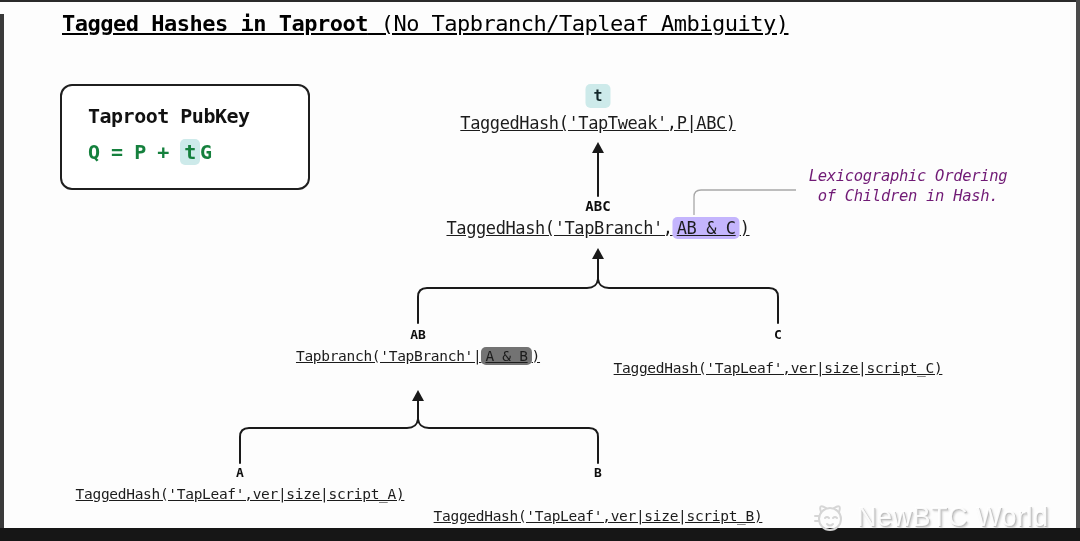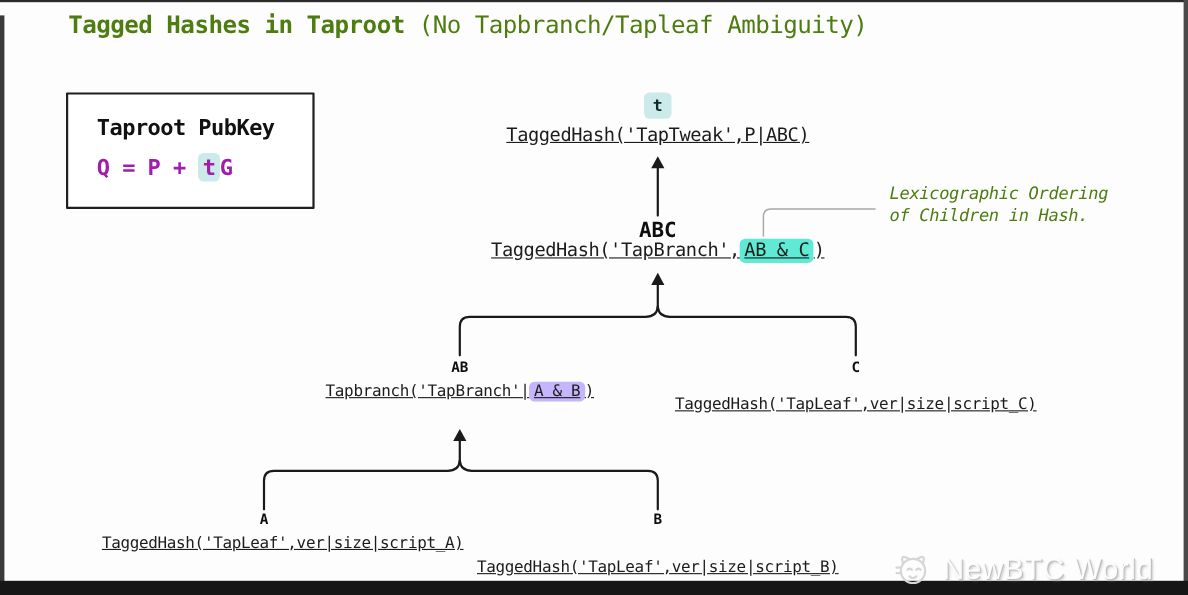--- a/index.html
+++ b/index.html
@@ -8,44 +8,44 @@
 
   
   .edge{position:absolute;background:#2b2b2b;}
   .edge-top{left:0;top:0;width:1080px;height:2px;}
   .edge-left{left:0;top:14px;width:4px;height:527px;background:#3a3a3a;}
   .edge-right{right:0;top:0;width:4px;height:541px;background:#4a4a4a;}
   .edge-bottom{left:0;top:528px;width:1080px;height:13px;background:#161616;}
 
   
   .title{position:absolute;left:62px;top:11px;font-size:22px;letter-spacing:-0.5px;
-         color:#4d7c0f;font-weight:normal;margin:0;white-space:nowrap;}
+         color:#000000;font-weight:normal;margin:0;white-space:nowrap;text-decoration:underline;}
   .title .b{font-weight:bold;}
 
   
-  .pubkey-box{position:absolute;left:60px;top:84px;width:226px;height:106px;
-              border:2px solid #1f1f1f;border-radius:1px;background:#fff;box-sizing:border-box;}
+  .pubkey-box{position:absolute;left:60px;top:84px;width:250px;height:106px;
+              border:2px solid #1f1f1f;border-radius:12px;background:#fff;box-sizing:border-box;}
   .pk-line1{margin:18px 0 0 26px;font-size:20px;font-weight:bold;color:#111;letter-spacing:-0.5px;}
-  .pk-line2{margin:12px 0 0 26px;font-size:20px;font-weight:bold;color:#a21caf;letter-spacing:-0.5px;}
+  .pk-line2{margin:12px 0 0 26px;font-size:20px;font-weight:bold;color:#15803d;letter-spacing:-0.5px;}
 
   
   .c{position:absolute;transform:translateX(-50%);white-space:nowrap;}
   .hash{font-size:14.5px;letter-spacing:-0.3px;color:#1c1c1c;text-decoration:underline;}
   .hash-lg{font-size:17px;letter-spacing:-0.4px;}
   .lbl{font-size:13px;font-weight:bold;color:#0e0e0e;}
-  .lbl-lg{font-size:19px;}
+  .lbl-lg{font-size:14px;}
   .hl{border-radius:5px;padding:1px 4px;}
   .badge{font-size:15px;font-weight:bold;color:#13272a;border-radius:5px;padding:3px 8px;}
 
   .connectors{position:absolute;left:0;top:0;}
 
   
   .annotation{position:absolute;left:908px;top:166px;transform:translateX(-50%);
-              text-align:left;font-style:italic;font-size:15.5px;line-height:20px;
-              color:#4d7c0f;letter-spacing:-0.3px;white-space:nowrap;}
+              text-align:center;font-style:italic;font-size:15.5px;line-height:20px;
+              color:#701a75;letter-spacing:-0.3px;white-space:nowrap;}
 
   
   .watermark{position:absolute;left:806px;top:499px;display:flex;align-items:center;gap:5px;z-index:5;}
   .wm-text{font-family:"Liberation Sans",sans-serif;font-size:27px;letter-spacing:0.5px;
            color:rgba(255,255,255,0.92);
            text-shadow:1px 1px 0 #bfbfbf, 2px 2px 2px rgba(150,150,150,0.45);}
 </style>
 </head>
 <body>
 
@@ -80,30 +80,30 @@
     <path d="M418,390 L412,401 L424,401 Z"></path>
   </g>
 
   <path d="M694,215 V197 Q694,190 701,190 H796" stroke="#a8a8a8" stroke-width="1.3" fill="none"></path>
 </svg>
 
 <span class="c badge" style="left: 598px; top: 84px; background: rgb(205, 234, 234);">t</span>
 <span class="c hash hash-lg" style="left:598px;top:113px;">TaggedHash('TapTweak',P|ABC)</span>
 
 <span class="c lbl lbl-lg" style="left:598px;top:198px;">ABC</span>
-<span class="c hash hash-lg" style="left:598px;top:218px;"><span>TaggedHash('TapBranch',</span><span class="hl" style="background: #5eead4;">AB &amp; C</span><span>)</span></span>
+<span class="c hash hash-lg" style="left:598px;top:218px;"><span>TaggedHash('TapBranch',</span><span class="hl" style="background: #c4b5fd;">AB &amp; C</span><span>)</span></span>
 
 <span class="c lbl" style="left:418px;top:327px;">AB</span>
-<span class="c hash" style="left:418px;top:348px;"><span>Tapbranch('TapBranch'|</span><span class="hl" style="background: #c4b5fd;">A &amp; B</span><span>)</span></span>
+<span class="c hash" style="left:418px;top:348px;"><span>Tapbranch('TapBranch'|</span><span class="hl" style="background: #737373;">A &amp; B</span><span>)</span></span>
 
 <span class="c lbl" style="left:778px;top:327px;">C</span>
 <span class="c hash" style="left:778px;top:348px;margin-top:12px;">TaggedHash('TapLeaf',ver|size|script_C)</span>
 
 <span class="c lbl" style="left:240px;top:465px;">A</span>
-<span class="c hash" style="left:240px;top:486px;margin-left:17px;">TaggedHash('TapLeaf',ver|size|script_A)</span>
+<span class="c hash" style="left:240px;top:486px;">TaggedHash('TapLeaf',ver|size|script_A)</span>
 
 <span class="c lbl" style="left:598px;top:465px;">B</span>
 <span class="c hash" style="left:598px;top:508px;">TaggedHash('TapLeaf',ver|size|script_B)</span>
 
 <div class="annotation">
   <div>Lexicographic Ordering</div>
   <div>of Children in Hash.</div>
 </div>
 
 <div class="watermark">

